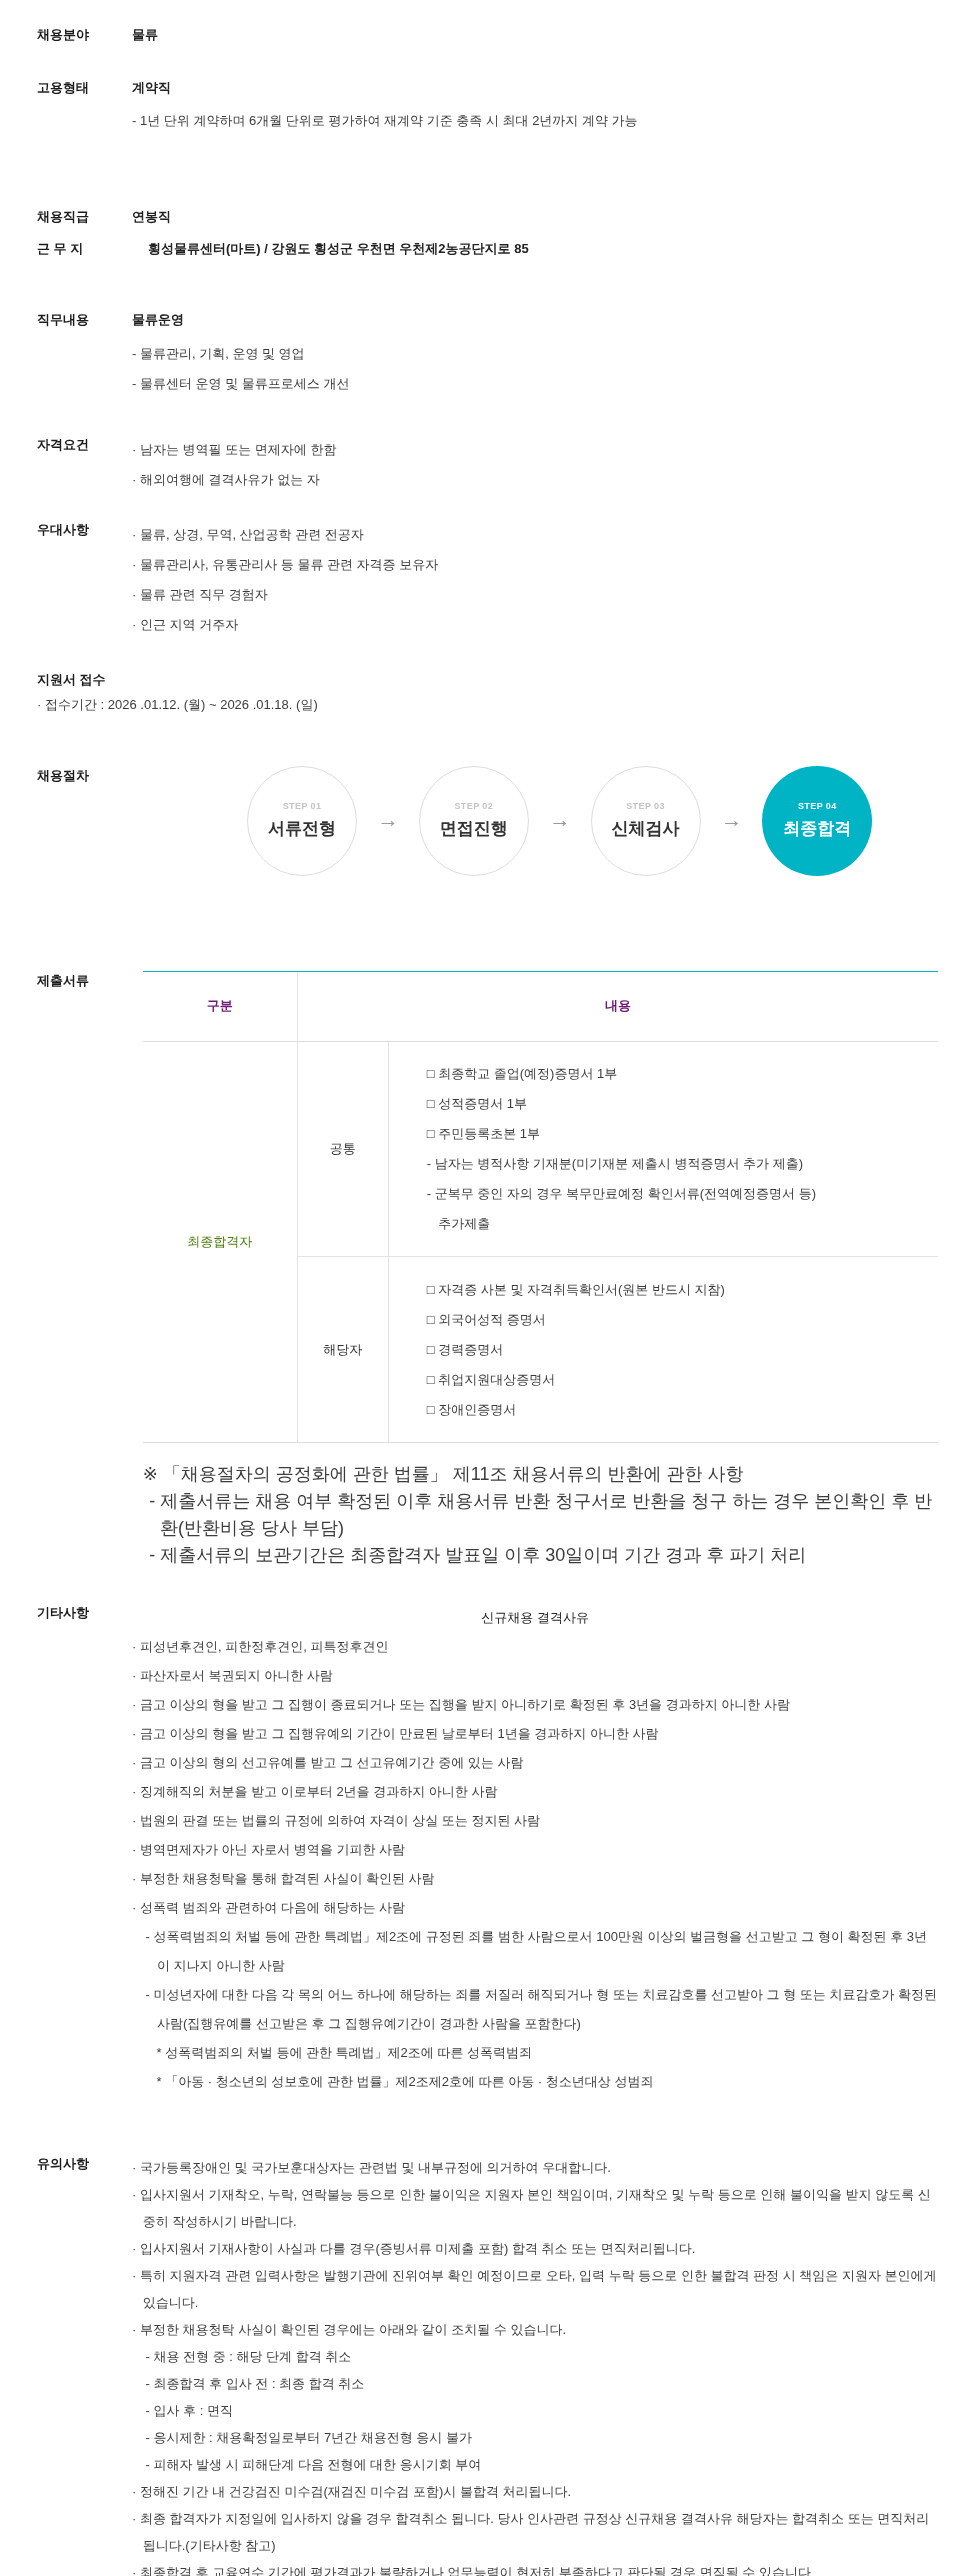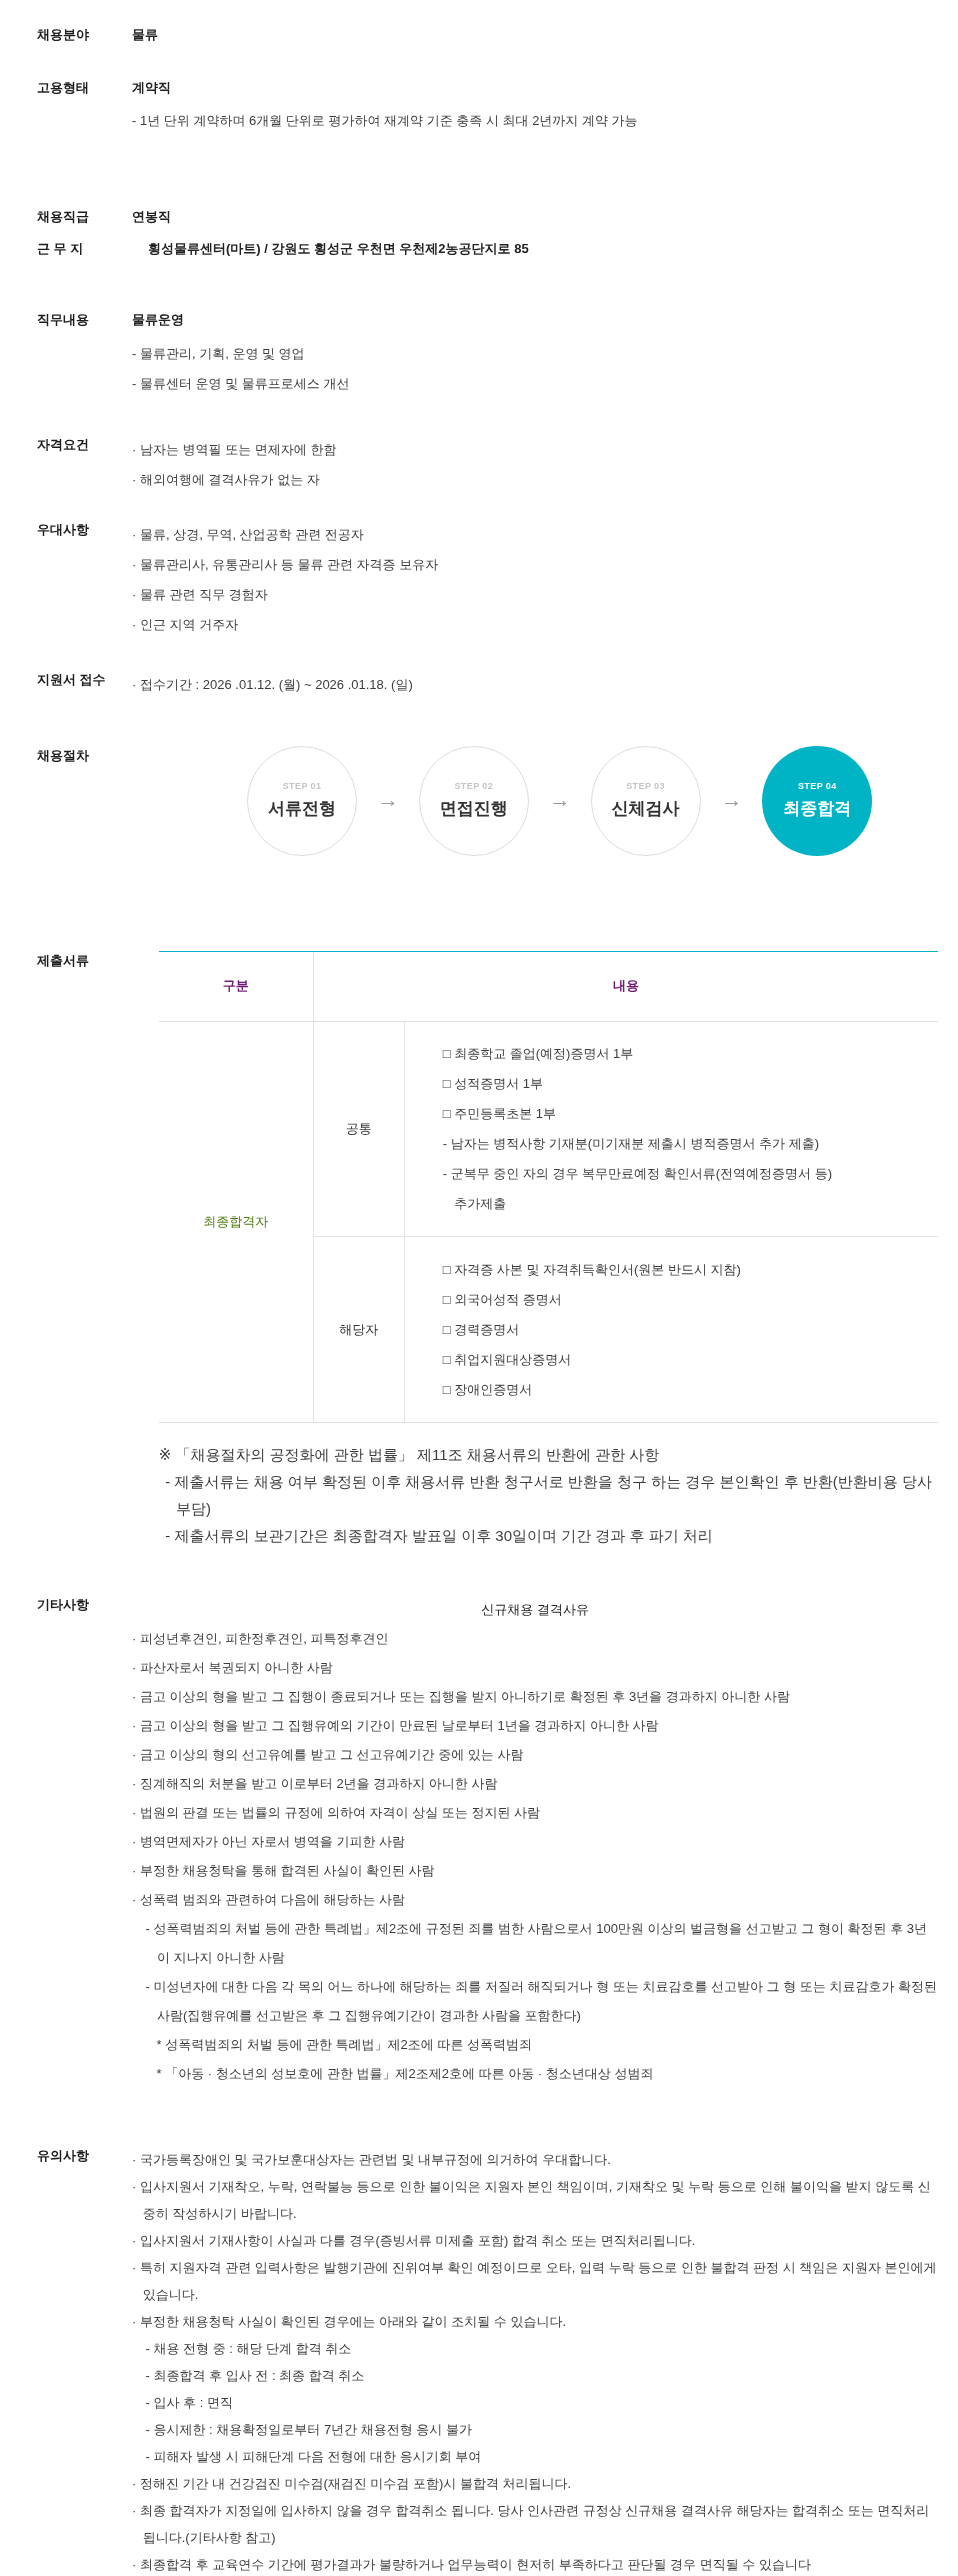--- a/index.html
+++ b/index.html
@@ -30,23 +30,23 @@
   .t-ref  { padding-left:13px; text-indent:-13px; }
 
   
   .sec-field       { margin-bottom:33px; }
   .sec-employment  { margin-bottom:71px; }
   .sec-grade       { margin-bottom:12.3px; }
   .sec-location    { margin-bottom:51px;gap:16px; }
   .sec-duties      { margin-bottom:36px; }
   .sec-qual        { margin-bottom:25px; }
   .sec-pref        { margin-bottom:30px; }
-  .sec-apply       { margin-bottom:46px; }
+  .sec-apply       { margin-bottom:46px;flex-direction:column; }
   .sec-process     { margin-bottom:95px; }
-  .sec-docs        { margin-bottom:46px;gap:16px; }
+  .sec-docs        { margin-bottom:34px; }
   .sec-others      { margin-bottom:58px; }
 
   
   .steps { display:flex; align-items:center; margin-left:115px;gap:12px; }
   .step-circle {
     width:110px; height:110px; border-radius:50%;
     border:0.8px solid #ddd; background:#fff; box-sizing:border-box;
     display:flex; flex-direction:column; align-items:center; justify-content:center;
   }
   .step-num  { font-size:9px; font-weight:bold; color:#c4c4c4; letter-spacing:0.4px; margin-bottom:5.8px; }
@@ -69,21 +69,21 @@
   .dt-row { display:flex; align-items:stretch; }
   .dt-row + .dt-row { border-top:0.8px solid #e3e3e3; }
   .dt-cat { width:90px; flex-shrink:0; border-right:0.8px solid #e3e3e3;
             display:flex; align-items:center; justify-content:center;
             font-size:13px; color:#333; }
   .dt-items { flex:1; min-width:0; padding:17.3px 15px 17.3px 38px; }
   .dt-items .ln { line-height:30px; white-space:pre-line; }
   .dt-items .t-dash { padding-left:11.5px; text-indent:-11.5px; }
 
   .fn-list { margin-left:10.7px; margin-top:18px; }
-  .fn-list .ln { line-height:27px; font-size:15px; }
+  .fn-list .ln { line-height:27px; font-size:18px; }
   .fn-list .t-dash { padding-left:17.3px; text-indent:-10.7px; }
 
   .sec-others .ln { line-height:29px; }
   .sec-notice .ln { line-height:27px; }
 </style>
 </head>
 <body>
 
 <div class="page">
 

